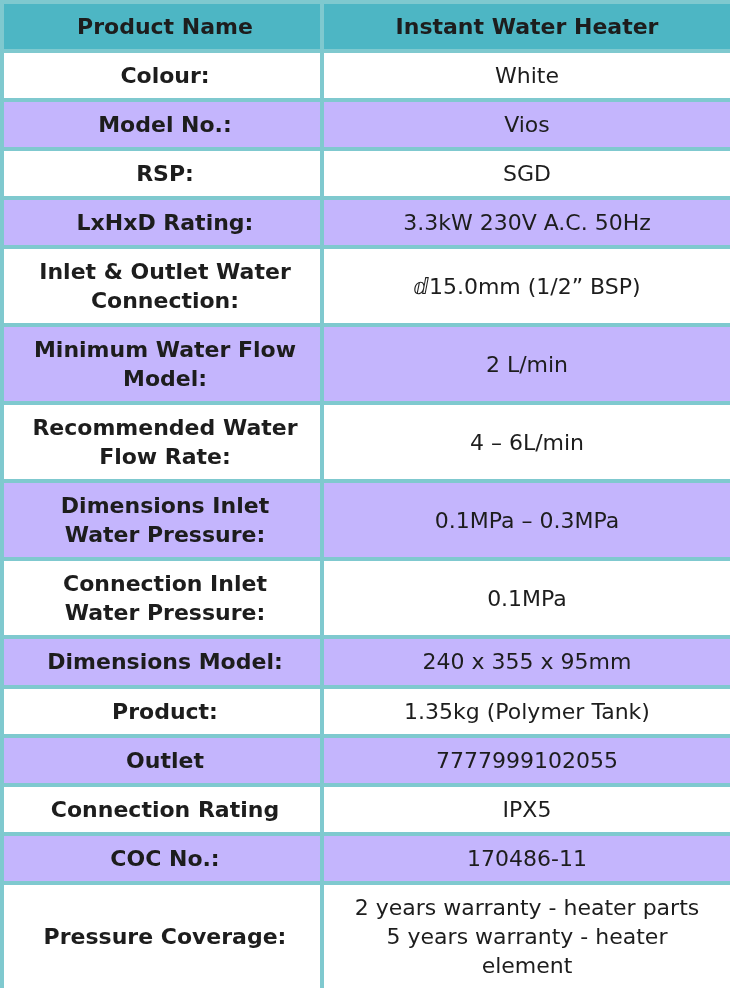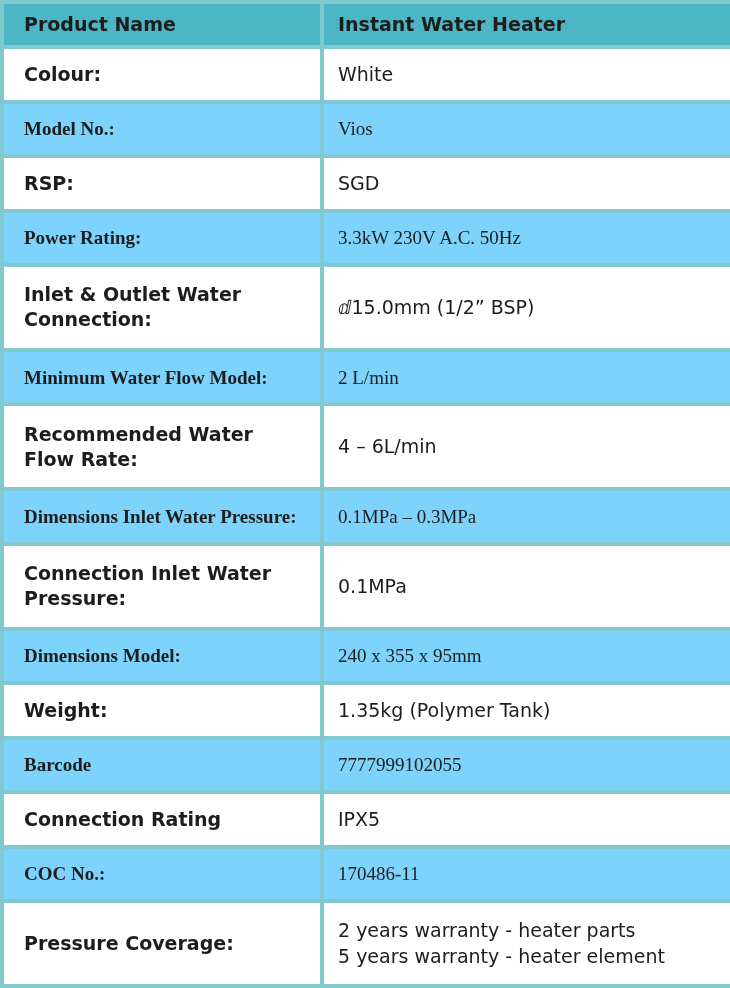--- a/index.html
+++ b/index.html
@@ -21,42 +21,41 @@
     table-layout: fixed;
     background: #7fc9cf;
   }
   .spec-table col.col-label { width: 320px; }
   .spec-table col.col-value { width: 410px; }
 
   .spec-table td, .spec-table th {
     border: 4px solid #7fc9cf;
     padding: 8px 14px;
     vertical-align: middle;
-    text-align: left;
-    font-size: 19px;
+    text-align: center;
+    font-size: 22px;
     line-height: 1.32;
     color: #1d1d1d;
   }
 
   thead th {
     background: #4db6c4;
     color: #ffffff;
     font-weight: bold;
     font-size: 20px;
     padding-top: 12px;
     padding-bottom: 12px;
   }
   thead th.label-head { padding-left: 20px; }
 
   tbody td {
     background: #ffffff;
   }
   tbody tr.alt td {
-    background: #7dd3fc;
-    font-family: Liberation Serif, serif;
+    background: #c4b5fd;
   }
   td.label {
     font-weight: bold;
     padding-left: 20px;
   }
   td.value {
     font-weight: normal;
   }
   .multiline {
     white-space: pre-line;
@@ -83,21 +82,21 @@
       </tr>
       <tr class="alt">
         <td class="label">Model No.:</td>
         <td class="value multiline">Vios</td>
       </tr>
       <tr>
         <td class="label">RSP:</td>
         <td class="value multiline">SGD</td>
       </tr>
       <tr class="alt">
-        <td class="label">Power Rating:</td>
+        <td class="label">LxHxD Rating:</td>
         <td class="value multiline">3.3kW 230V A.C. 50Hz</td>
       </tr>
       <tr>
         <td class="label">Inlet &amp; Outlet Water Connection:</td>
         <td class="value multiline">ⅆ15.0mm (1/2” BSP)</td>
       </tr>
       <tr class="alt">
         <td class="label">Minimum Water Flow Model:</td>
         <td class="value multiline">2 L/min</td>
       </tr>
@@ -111,25 +110,25 @@
       </tr>
       <tr>
         <td class="label">Connection Inlet Water Pressure:</td>
         <td class="value multiline">0.1MPa</td>
       </tr>
       <tr class="alt">
         <td class="label">Dimensions Model:</td>
         <td class="value multiline">240 x 355 x 95mm</td>
       </tr>
       <tr>
-        <td class="label">Weight:</td>
+        <td class="label">Product:</td>
         <td class="value multiline">1.35kg (Polymer Tank)</td>
       </tr>
       <tr class="alt">
-        <td class="label">Barcode</td>
+        <td class="label">Outlet</td>
         <td class="value multiline">7777999102055</td>
       </tr>
       <tr>
         <td class="label">Connection Rating</td>
         <td class="value multiline">IPX5</td>
       </tr>
       <tr class="alt">
         <td class="label">COC No.:</td>
         <td class="value multiline">170486-11</td>
       </tr>

